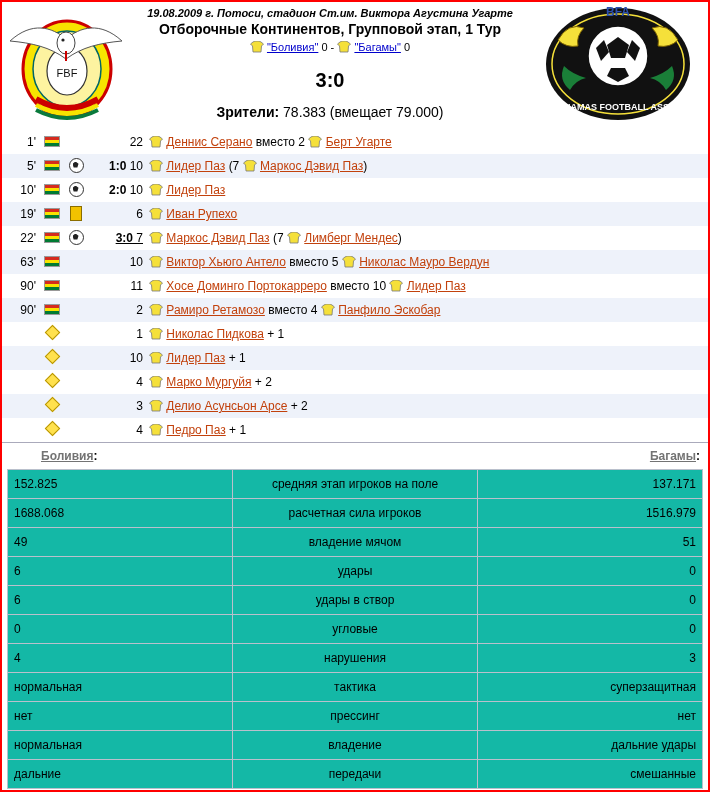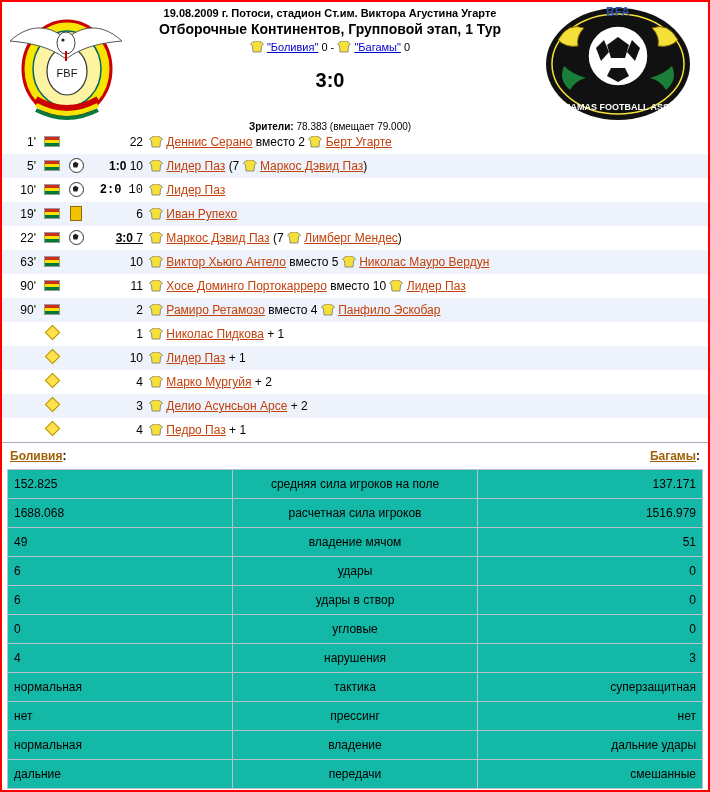--- a/index.html
+++ b/index.html
@@ -49,21 +49,21 @@
   }
   .match-info {
     flex: 1 1 auto;
     text-align: center;
     padding-top: 4px;
   }
   .match-date-line {
     font-size: 11px;
     line-height: 15px;
   }
-  .match-date-line b { font-weight: bold; }
+  .match-date-line b { font-weight: bold; font-style: italic; }
   .match-stage {
     font-size: 14px;
     font-weight: bold;
     line-height: 16px;
   }
   .teams-line {
     font-size: 11px;
     line-height: 18px;
     margin-top: 1px;
   }
@@ -71,22 +71,22 @@
     color: #0000cc;
     text-decoration: underline;
   }
   .score-big {
     font-size: 20px;
     font-weight: bold;
     margin-top: 12px;
     line-height: 24px;
   }
   .attendance {
-    font-size: 10px;
-    margin-top: 27px;
+    font-size: 14px;
+    margin-top: 12px;
     line-height: 16px;
   }
   .attendance b { font-weight: bold; }
 
   
   .shirt {
     display: inline-block;
     width: 14px;
     height: 12px;
     vertical-align: -2px;
@@ -192,23 +192,24 @@
     display: flex;
     justify-content: space-between;
     align-items: center;
     padding: 6px 8px 4px 8px;
     font-size: 12px;
     font-weight: bold;
     border-top: 1px solid #aab;
     background: #ffffff;
   }
   .teamnames-row a {
-    color: #a16207;
+    color: #737373;
     text-decoration: underline;
     font-weight: bold;
+    margin-left: 31px;
   }
   .stats {
     width: 696px;
     margin: 2px auto 0 auto;
     border-collapse: collapse;
     font-size: 12px;
   }
   .stats td {
     border: 1px solid #b9c0cc;
     height: 24px;
@@ -311,21 +312,21 @@
           <td class="col-body"><span class="shirt"><svg width="14" height="12" viewBox="0 0 14 12">
                 <path d="M3 1 L5 0 L9 0 L11 1 L13.5 3 L11.5 5 L11 11 L3 11 L2.5 5 L0.5 3 Z" fill="#f5e03a" stroke="#777" stroke-width="0.8"></path>
               </svg></span> <a href="#">Лидер Паз</a> <span>(7</span> <span class="shirt"><svg width="14" height="12" viewBox="0 0 14 12">
                 <path d="M3 1 L5 0 L9 0 L11 1 L13.5 3 L11.5 5 L11 11 L3 11 L2.5 5 L0.5 3 Z" fill="#f5e03a" stroke="#777" stroke-width="0.8"></path>
               </svg></span> <a href="#">Маркос Дэвид Паз</a><span>)</span></td>
         </tr>
         <tr class="odd">
           <td class="col-min">10'</td>
           <td class="col-flag"><span class="flag"><span class="s1"></span><span class="s2"></span><span class="s3"></span></span></td>
           <td class="col-icon"><span class="ball"></span></td>
-          <td class="col-num" style="width: 54px; font-family: Liberation Mono, monospace;"><span class="bold">2:0</span> 10</td>
+          <td class="col-num" style="width: 54px;"><span class="bold">2:0</span> 10</td>
           <td class="col-body"><span class="shirt"><svg width="14" height="12" viewBox="0 0 14 12">
                 <path d="M3 1 L5 0 L9 0 L11 1 L13.5 3 L11.5 5 L11 11 L3 11 L2.5 5 L0.5 3 Z" fill="#f5e03a" stroke="#777" stroke-width="0.8"></path>
               </svg></span> <a href="#">Лидер Паз</a></td>
         </tr>
         <tr class="even">
           <td class="col-min">19'</td>
           <td class="col-flag"><span class="flag"><span class="s1"></span><span class="s2"></span><span class="s3"></span></span></td>
           <td class="col-icon"><span class="card-yellow"></span></td>
           <td class="col-num">6</td>
           <td class="col-body"><span class="shirt"><svg width="14" height="12" viewBox="0 0 14 12">
@@ -430,21 +431,21 @@
     </span>
     <span>
       <a href="#">Багамы</a><span>:</span>
     </span>
   </div>
 
   <table class="stats">
     <tbody>
         <tr>
           <td class="left">152.825</td>
-          <td class="mid">средняя сила игроков на поле</td>
+          <td class="mid">средняя этап игроков на поле</td>
           <td class="right">137.171</td>
         </tr>
         <tr>
           <td class="left">1688.068</td>
           <td class="mid">расчетная сила игроков</td>
           <td class="right">1516.979</td>
         </tr>
         <tr>
           <td class="left">49</td>
           <td class="mid">владение мячом</td>

